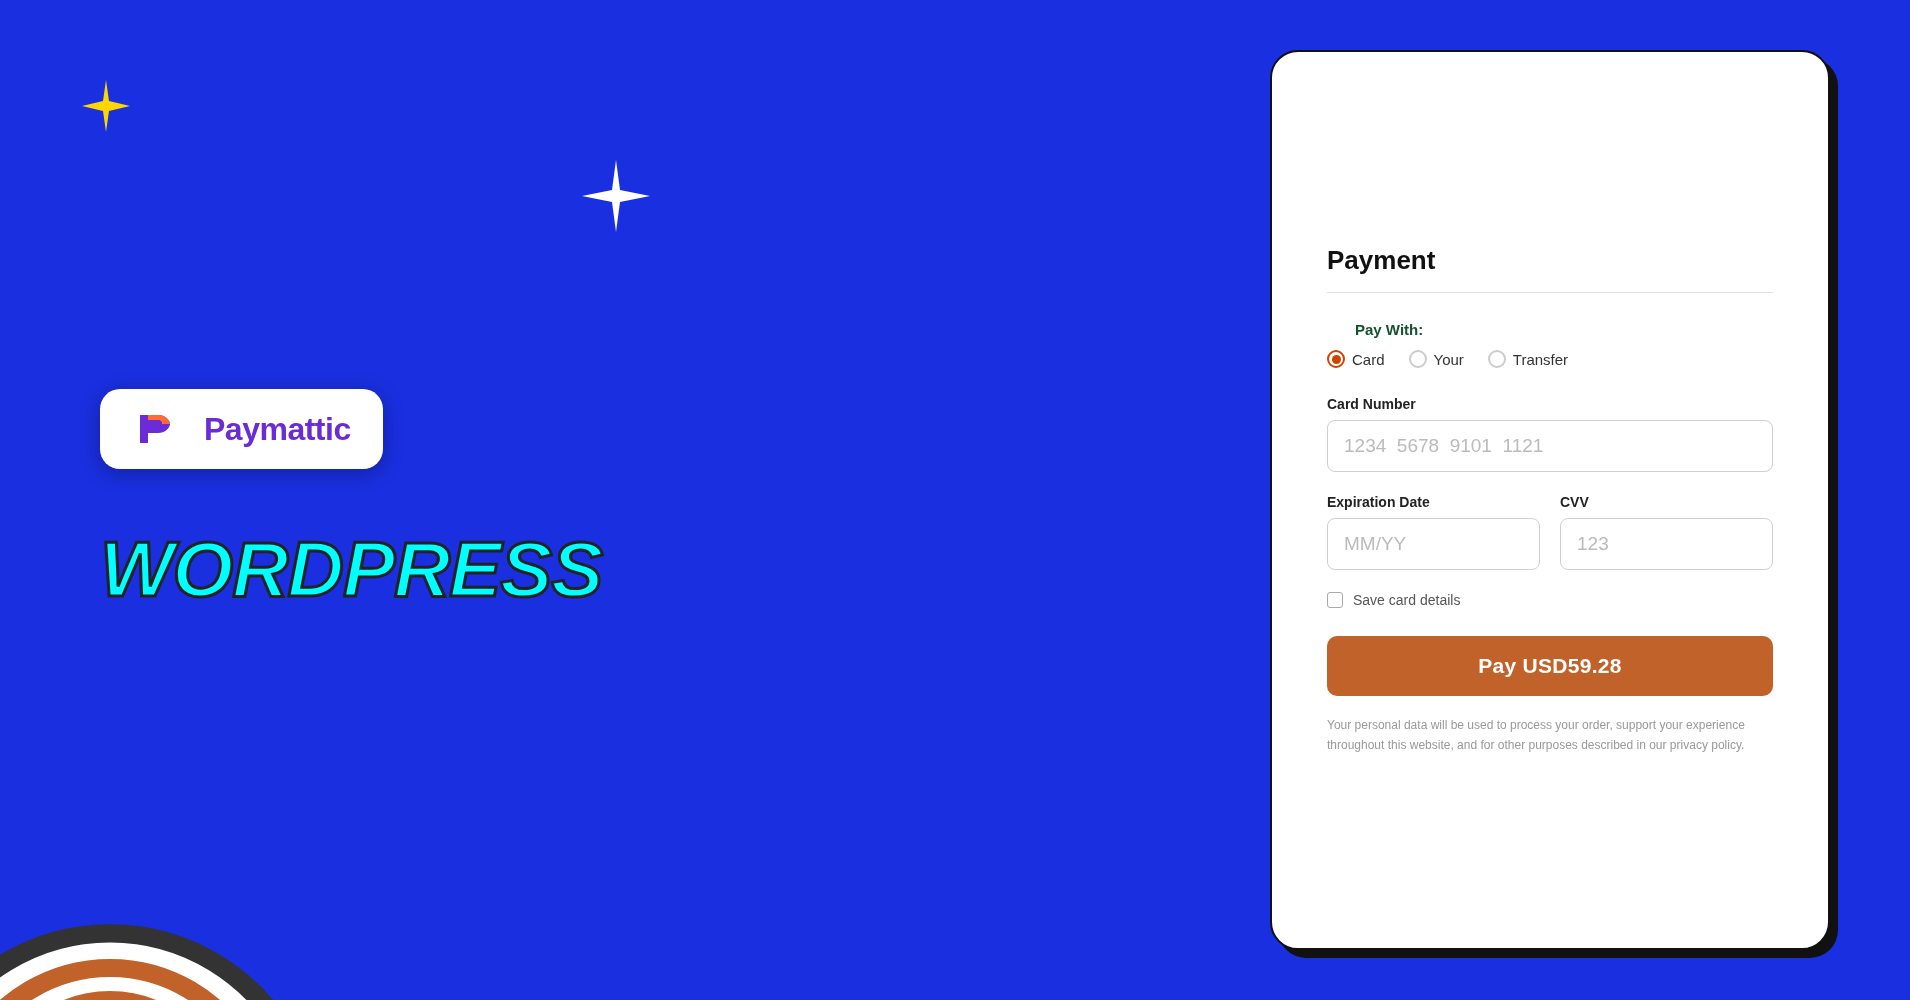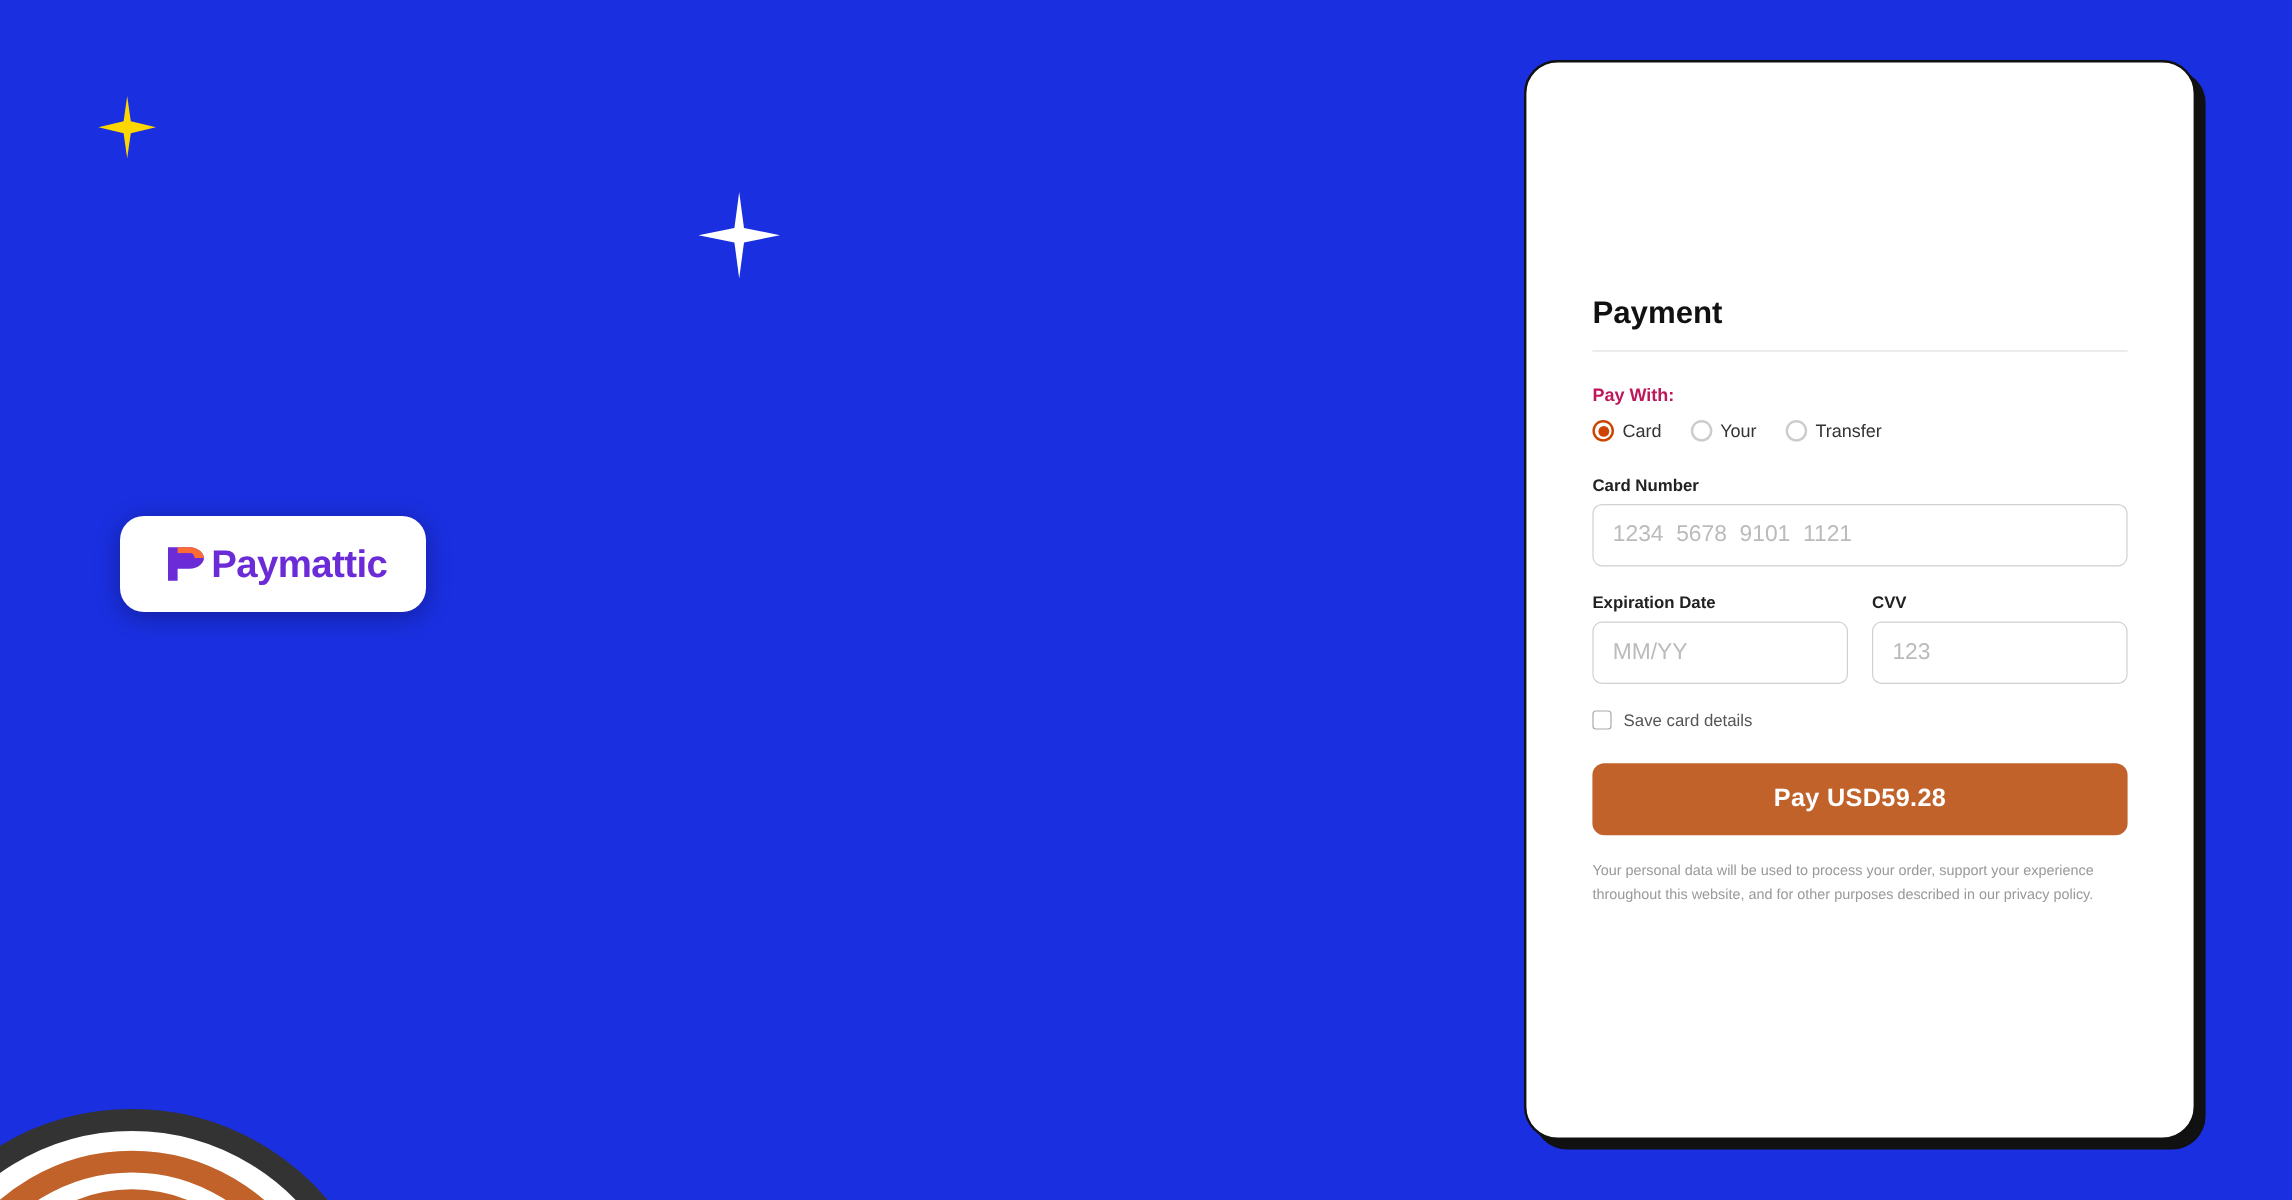--- a/index.html
+++ b/index.html
@@ -64,21 +64,21 @@
       width: 650px;
     }
 
     
     .logo-badge {
       background: white;
       border-radius: 20px;
       padding: 18px 32px;
       display: inline-flex;
       align-items: center;
-      gap: 0;
+      gap: 28px;
       margin-bottom: 60px;
       box-shadow: 0 4px 20px rgba(0,0,0,0.3);
     }
 
     .logo-icon {
       width: 44px;
       height: 44px;
     }
 
     .logo-text {
@@ -147,22 +147,23 @@
     .divider {
       border: none;
       border-top: 1px solid #e0e0e0;
       margin-bottom: 28px;
     }
 
     
     .pay-with-label {
       font-size: 15px;
       font-weight: 600;
-      color: #be185d;
+      color: #14532d;
       margin-bottom: 12px;
+      margin-left: 28px;
     }
 
     .radio-group {
       display: flex;
       align-items: center;
       gap: 24px;
       margin-bottom: 28px;
     }
 
     .radio-option {
@@ -323,20 +324,21 @@
 
       <path d="M8 8 L8 36 L16 36 L16 26 L26 26 C33 26 38 21 38 17 C38 13 33 8 26 8 Z" fill="#6B2BD6"></path>
       <path d="M16 8 L26 8 C33 8 38 13 38 17 L30 17 C30 14 28 13 26 13 L16 13 Z" fill="#FF6B35"></path>
       <path d="M16 13 L26 13 C28 13 30 14 30 17 C30 20 28 21 26 21 L16 21 Z" fill="#6B2BD6"></path>
     </svg>
     <span class="logo-text">Paymattic</span>
   </div>
 
   
   <div class="headline">
+    <span class="line3">WORDPRESS</span>
   </div>
 
 </div>
 
 <div class="payment-card-container">
   <div class="payment-card">
 
     <h2 class="payment-title">Payment</h2>
     <hr class="divider">
 

